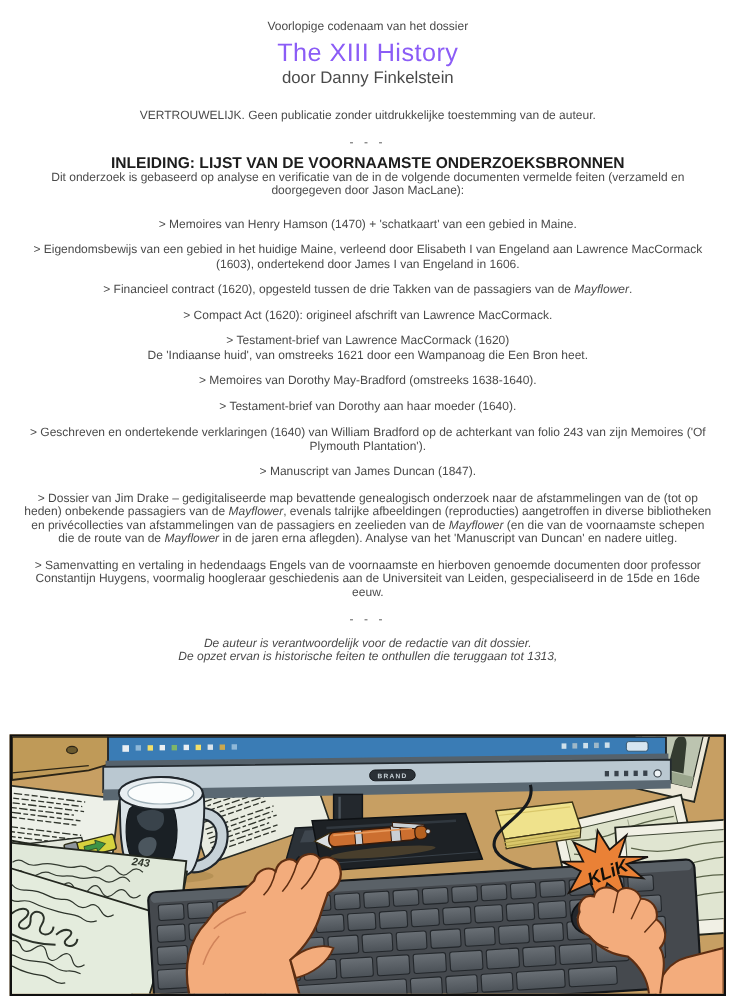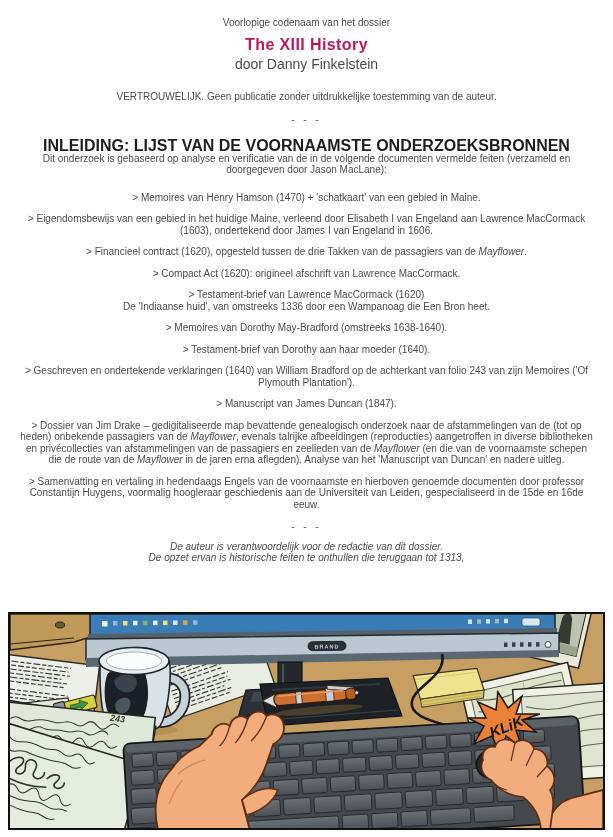--- a/index.html
+++ b/index.html
@@ -1,24 +1,24 @@
 <!DOCTYPE html>
 <html><head>
 <meta charset="utf-8">
 <style>
   html,body{margin:0;padding:0;background:#ffffff;}
   .page{position:relative;width:613px;height:837px;background:#fff;overflow:hidden;
         font-family:"Liberation Sans",sans-serif;color:#4a4a4a;}
   .content{width:577px;margin:0 auto;text-align:center;font-size:10px;line-height:11.5px;}
   .codename{margin-top:17px;}
-  .doc-title{margin-top:4px;font-size:16px;line-height:24px;font-weight:bold;color:#be185d;letter-spacing:.4px;}
+  .doc-title{margin-top:4px;font-size:21px;line-height:24px;font-weight:normal;color:#8b5cf6;letter-spacing:.4px;}
   .byline{margin-top:2px;font-size:14px;}
   .confidential{margin-top:21px;}
   .divider{margin-top:11px;letter-spacing:3px;color:#555;}
-  .heading{margin-top:15px;font-weight:bold;color:#1d1d1d;font-size:16px;}
+  .heading{margin-top:5px;font-weight:bold;color:#1d1d1d;font-size:13px;}
   .subtext{margin-top:1px;}
   .sources{margin-top:16px;}
   .source-item{margin-bottom:10px;}
   .closing{margin-top:8px;font-style:italic;}
   .panel{position:absolute;left:8px;top:612px;width:593px;height:214px;border:2px solid #101010;
          background:#c79f63;}
   svg{display:block;overflow:hidden;}
   em{font-style:italic;}
 </style>
 </head>
@@ -41,21 +41,21 @@
           <div><span>&gt; Eigendomsbewijs van een gebied in het huidige Maine, verleend door Elisabeth I van Engeland aan Lawrence MacCormack (1603), ondertekend door James I van Engeland in 1606.</span></div>
         </div>
         <div class="source-item">
           <div><span>&gt; Financieel contract (1620), opgesteld tussen de drie Takken van de passagiers van de </span><em>Mayflower</em><span>.</span></div>
         </div>
         <div class="source-item">
           <div><span>&gt; Compact Act (1620): origineel afschrift van Lawrence MacCormack.</span></div>
         </div>
         <div class="source-item">
           <div><span>&gt; Testament-brief van Lawrence MacCormack (1620)</span></div>
-          <div><span>De 'Indiaanse huid', van omstreeks 1336 door een Wampanoag die Een Bron heet.</span></div>
+          <div><span>De 'Indiaanse huid', van omstreeks 1621 door een Wampanoag die Een Bron heet.</span></div>
         </div>
         <div class="source-item">
           <div><span>&gt; Memoires van Dorothy May-Bradford (omstreeks 1638-1640).</span></div>
         </div>
         <div class="source-item">
           <div><span>&gt; Testament-brief van Dorothy aan haar moeder (1640).</span></div>
         </div>
         <div class="source-item">
           <div><span>&gt; Geschreven en ondertekende verklaringen (1640) van William Bradford op de achterkant van folio 243 van zijn Memoires ('Of Plymouth Plantation').</span></div>
         </div>

